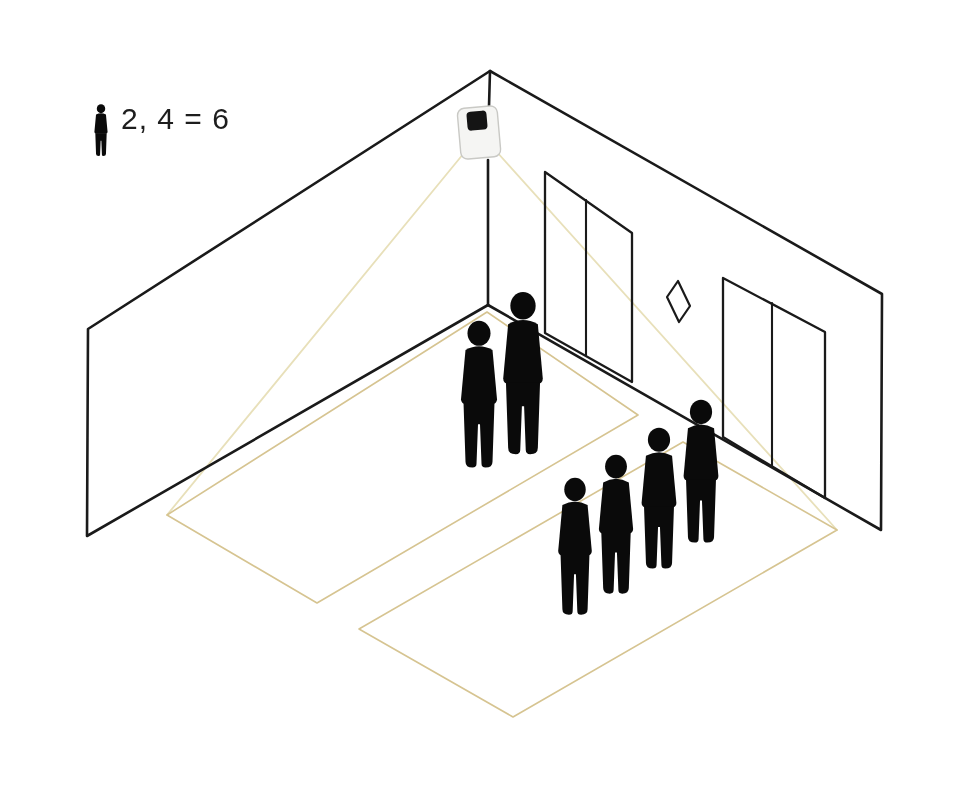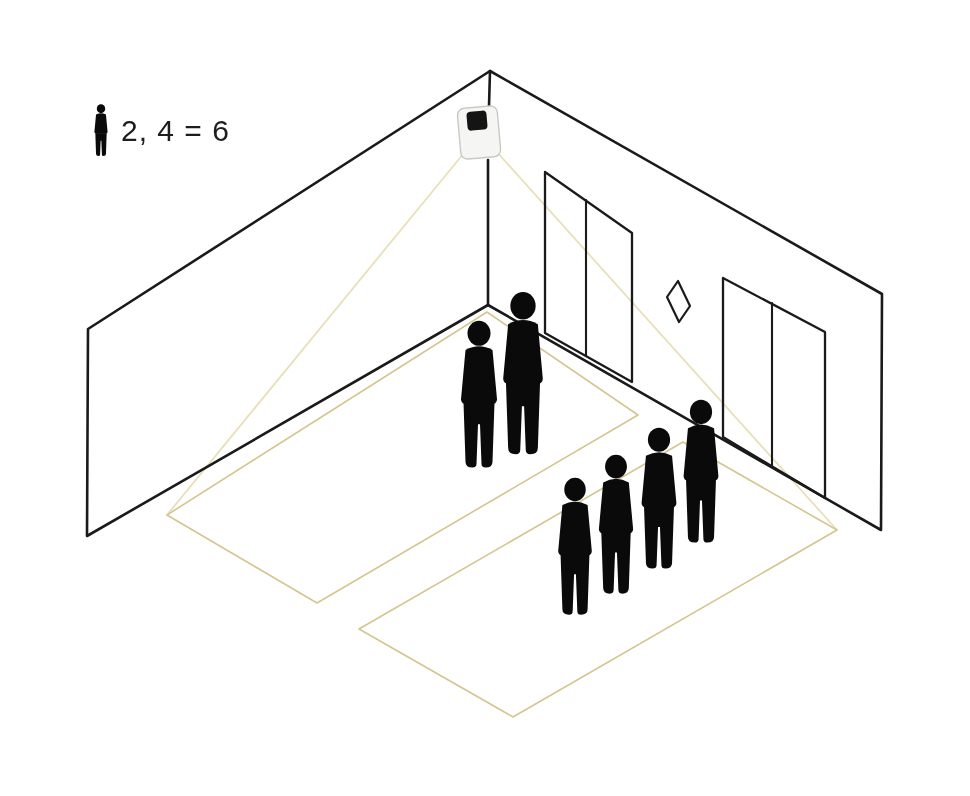--- a/index.html
+++ b/index.html
@@ -8,21 +8,21 @@
     width:970px;height:796px;
     background:#ffffff;
     overflow:hidden;
     font-family:"Liberation Sans", sans-serif;
   }
   #scene{position:absolute;left:0;top:0;}
   .legend{
     position:absolute;
     left:90px;top:104px;
     display:flex;
-    align-items:center;
+    align-items:flex-start;
     gap:9px;
     z-index:5;
   }
   .legend-icon{display:block;}
   .legend-text{
     font-size:30px;
     line-height:1;
     color:#1d1d1d;
     letter-spacing:1px;
     white-space:pre;

